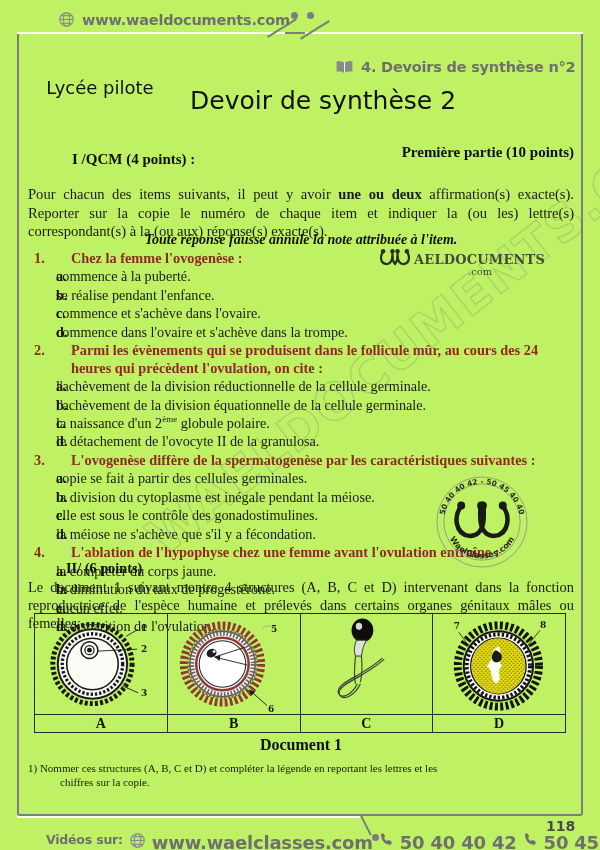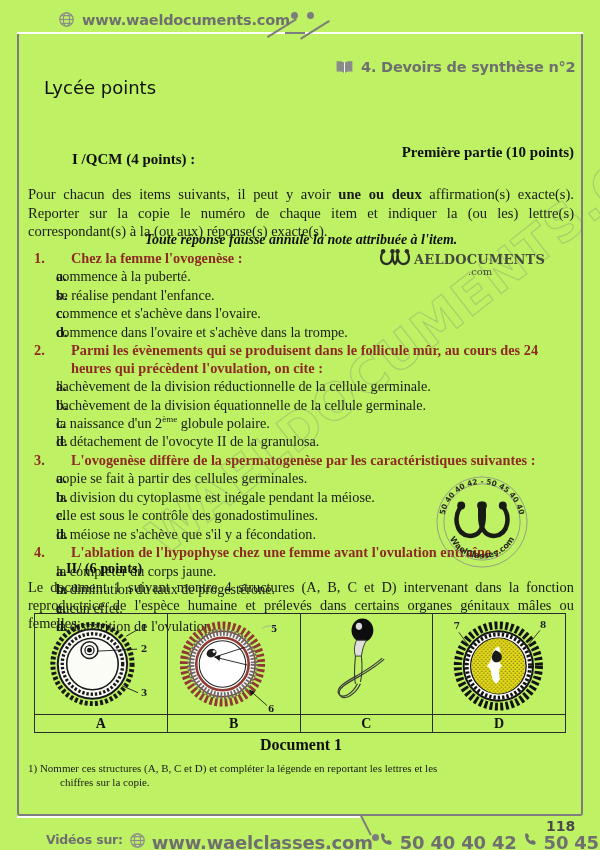--- a/index.html
+++ b/index.html
@@ -321,23 +321,24 @@
           <path d="M12.3 3.2C9.6 1.3 6 1.0 2.2 1.6v14.2c3.8-.6 7.4-.3 10.1 1.6z" fill="#8a8a8a"></path>
           <path d="M13.7 3.2C16.4 1.3 20 1.0 23.8 1.6v14.2c-3.8-.6-7.4-.3-10.1 1.6z" fill="#8a8a8a"></path>
           <rect x="12.5" y="3.0" width="1.0" height="14.4" fill="#ffffff"></rect>
         </svg>
       </span>
       <span class="hdr-text">4. Devoirs de synthèse n°2</span>
     </div>
   </div>
 
   <div class="school">
-    <span>Lycée points</span>
+    <span>Lycée pilote</span>
   </div>
 
+  <div class="maintitle">Devoir de synthèse 2</div>
 
   <div class="content">
 
     <div class="parttitle">Première partie (10 points)</div>
 
     <div class="qcm-head">I /QCM (4 points) :</div>
 
     <div class="intro">
       <span>Pour chacun des items suivants, il peut y avoir </span><b>une ou deux</b><span> affirmation(s) exacte(s). Reporter sur la copie le numéro de chaque item et indiquer la (ou les) lettre(s) correspondant(s) à la (ou aux) réponse(s) exacte(s).</span>
     </div>

